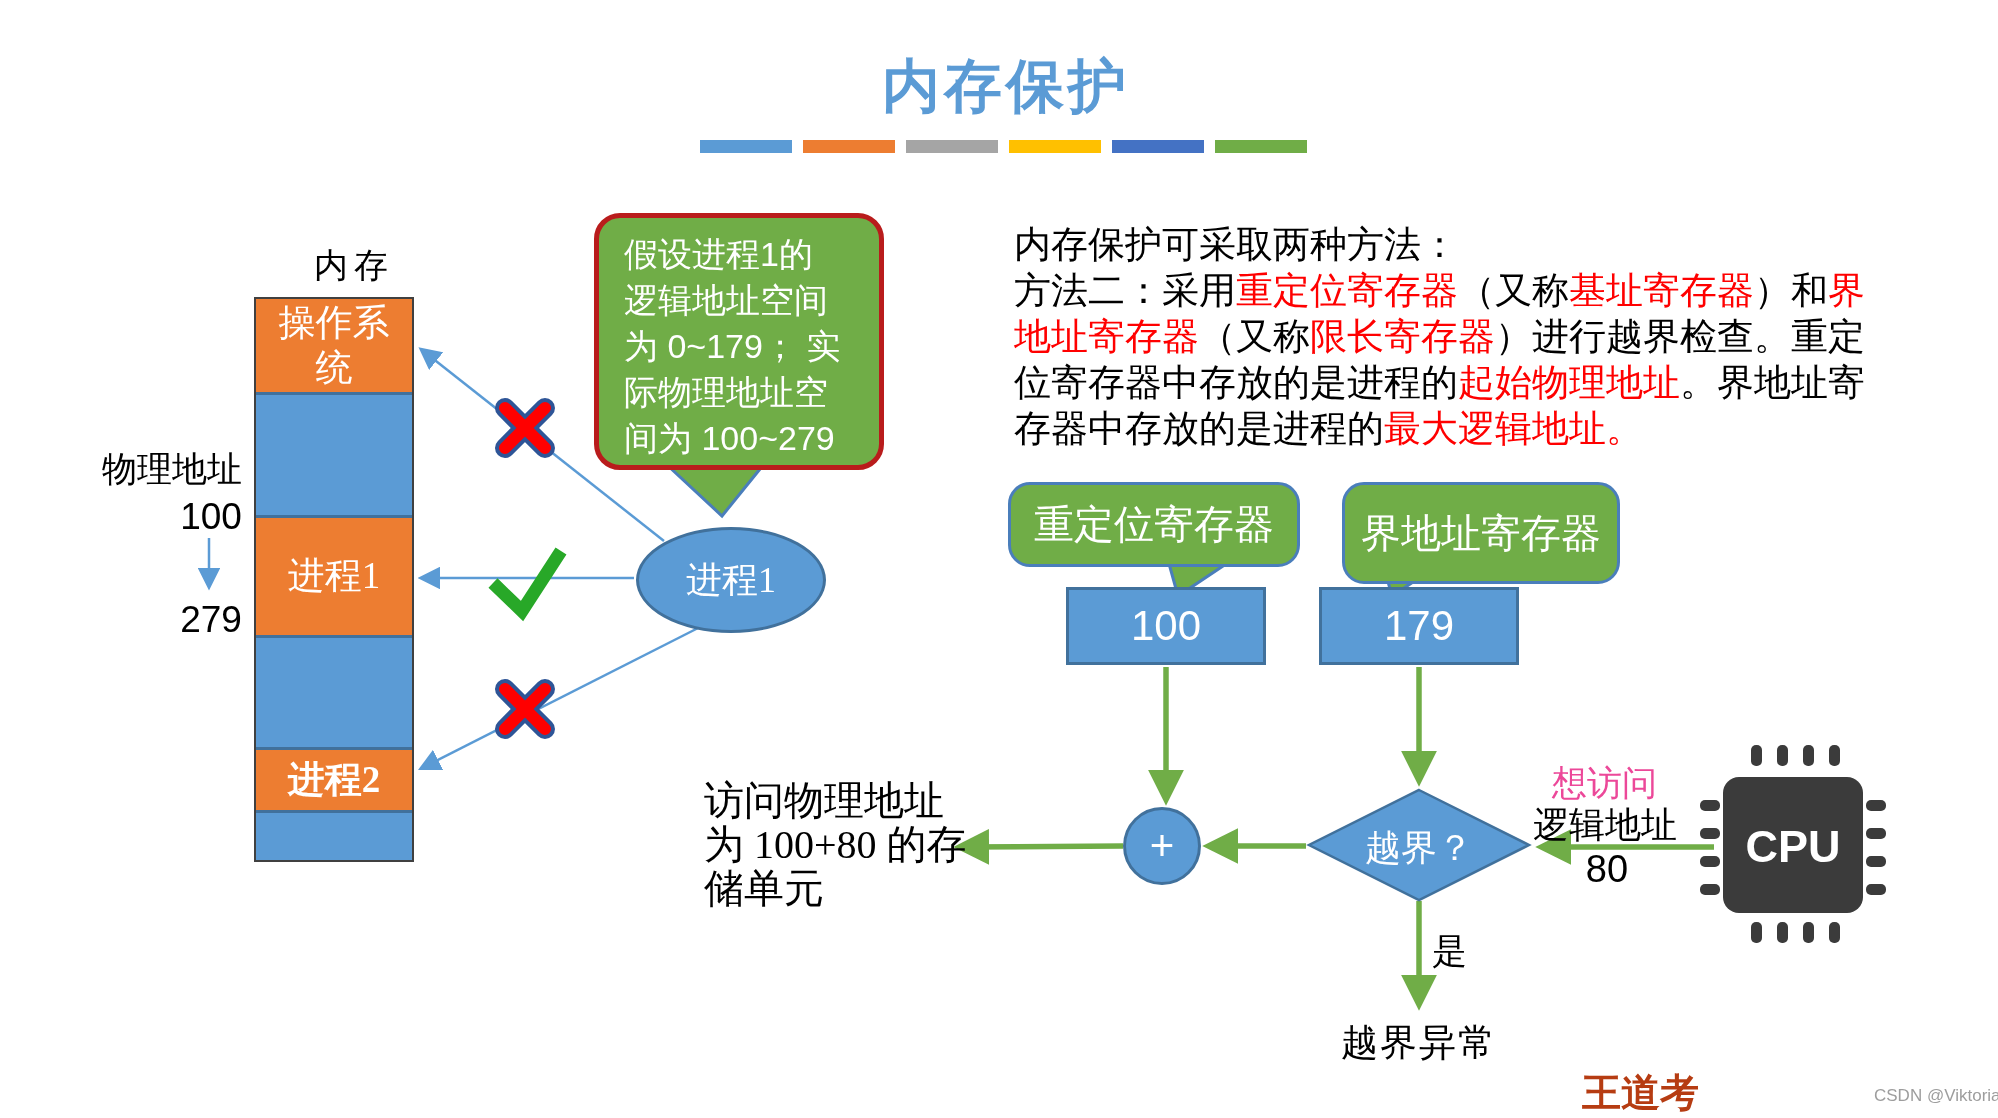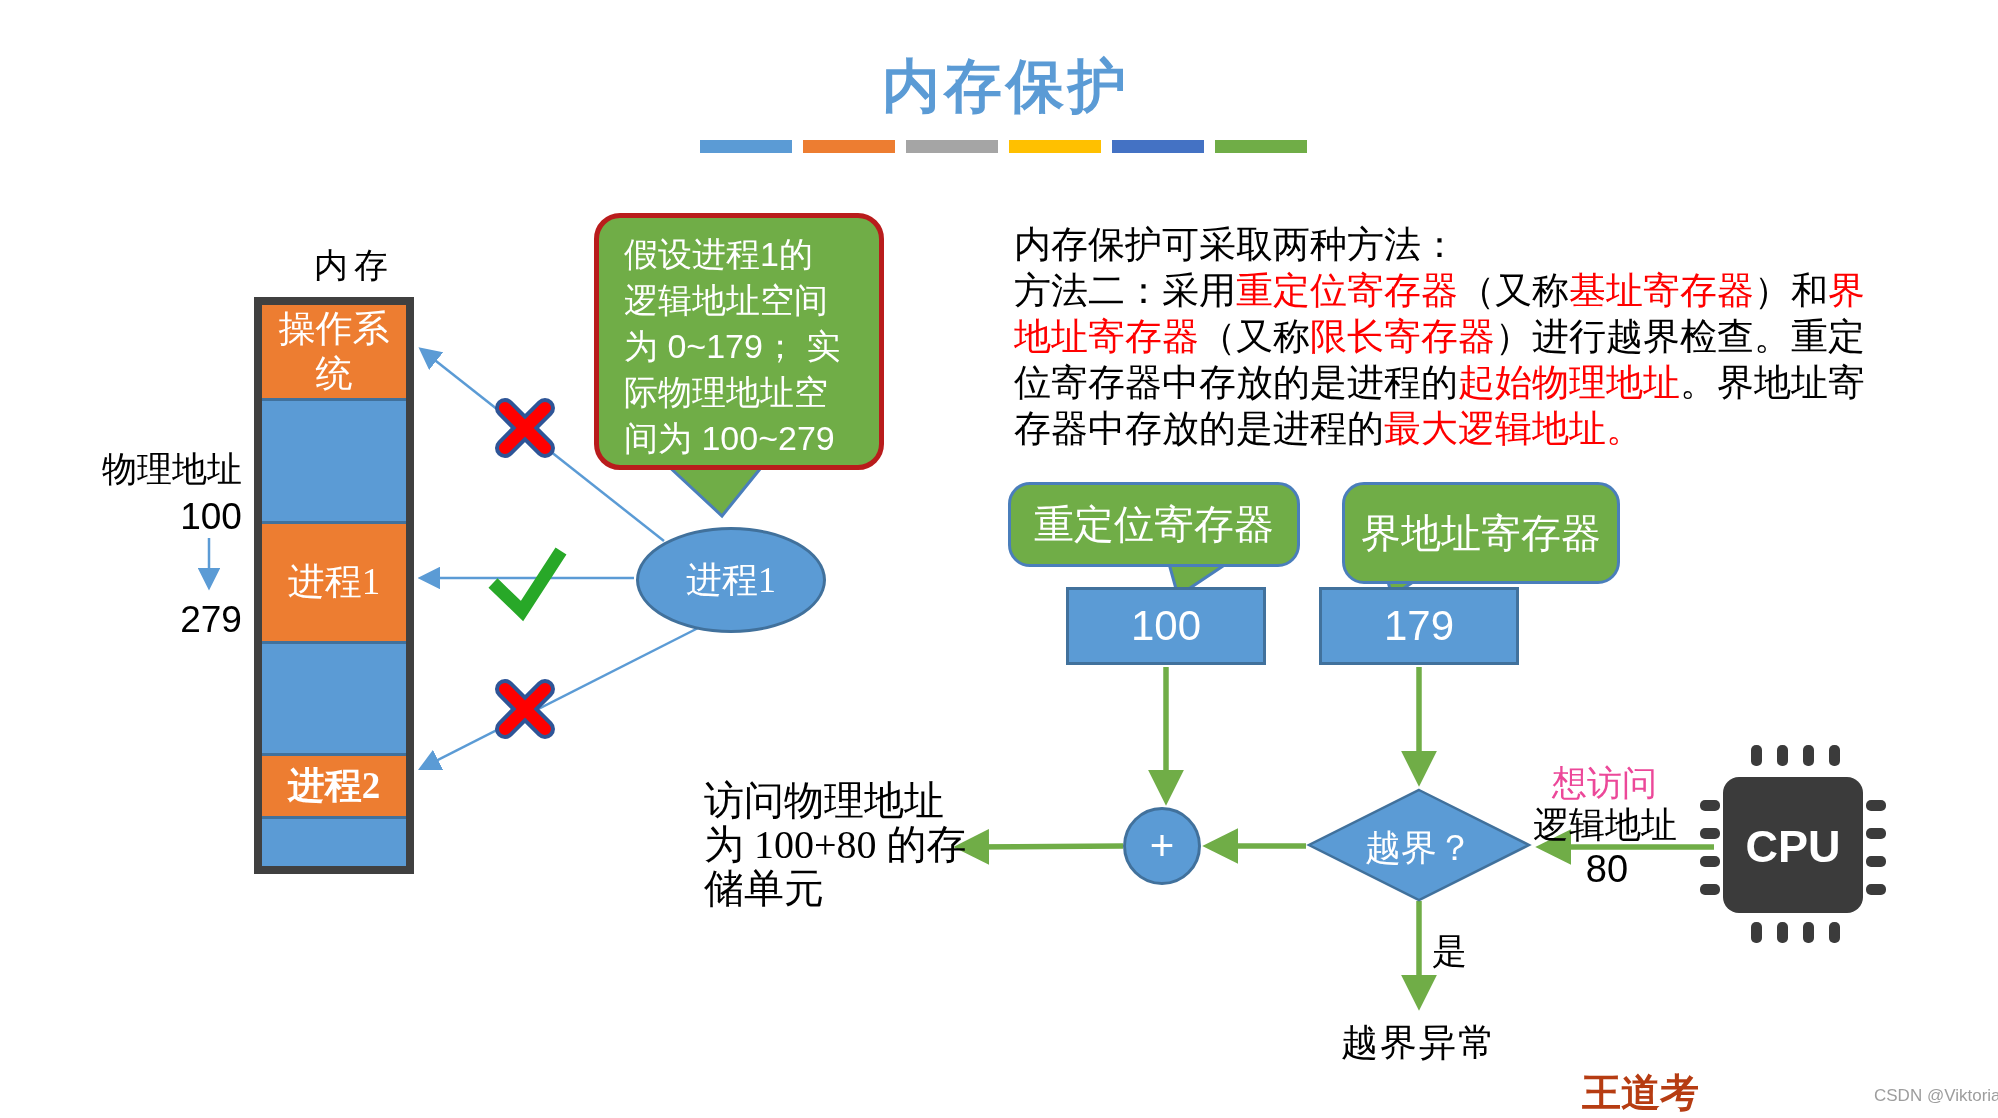--- a/index.html
+++ b/index.html
@@ -13,21 +13,21 @@
 
   
   .slide-title { left:740px; top:48px; width:500px; text-align:center;
     font-size:58px; font-weight:bold; color:#5B9BD5; letter-spacing:4px; }
   .bars { left:684px; top:140px; display:flex; gap:11px; }
   .bars div { width:92px; height:13px; }
 
   
   .mem-label { left:268px; top:243px; width:110px; text-align:right;
     font-size:34px; letter-spacing:6px; color:#000; }
-  .mem-col { left:238px; top:297px; width:160px; border:8px solid #404040; background:#5B9BD5; }
+  .mem-col { left:238px; top:297px; width:160px; border:2px solid #404040; background:#5B9BD5; }
   .mem-block { width:100%; display:flex; align-items:center; justify-content:center;
     color:#fff; font-size:37px; line-height:1.2; text-align:center; white-space:pre-line; }
   .mem-block + .mem-block { border-top:3px solid #41719C; }
   .mem-block.orange { background:#ED7D31; }
   .mem-block.blue { background:#5B9BD5; }
 
   .phys-label { left:86px; top:446px; font-size:35px; color:#000; }
   .phys-num { left:148px; width:94px; text-align:center; font-size:37px; color:#000;
     font-family:"Liberation Sans","DejaVu Sans",sans-serif; }
 

